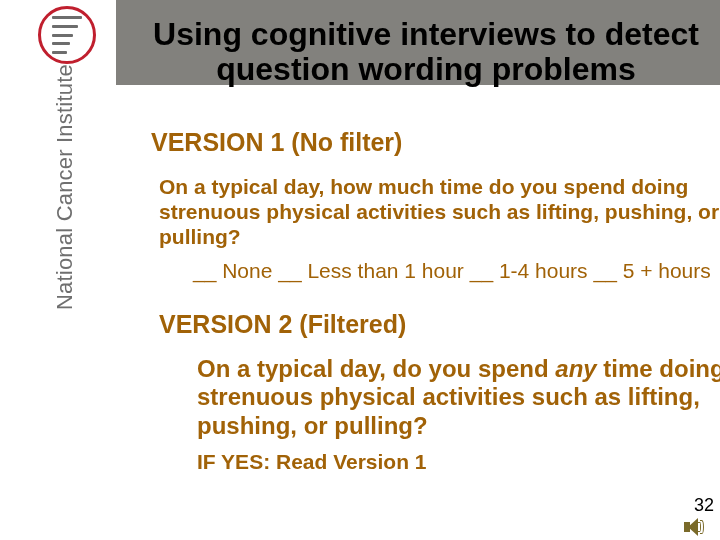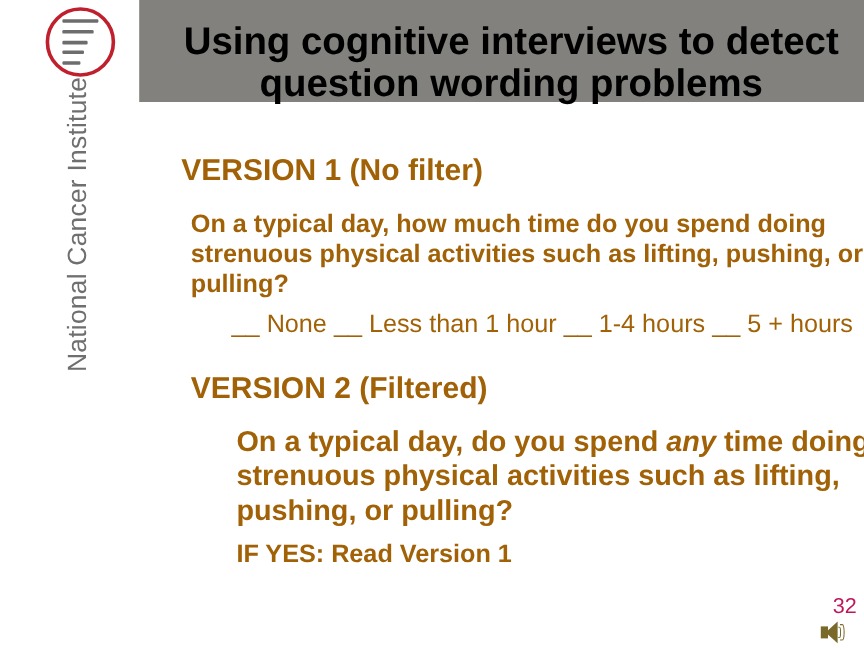--- a/index.html
+++ b/index.html
@@ -107,21 +107,21 @@
     font-size: 21px;
     font-weight: 700;
     margin-top: 10px;
     margin-left: 74px;
   }
 
   .pagenum {
     position: absolute;
     right: 6px; bottom: 24px;
     font-size: 18px;
-    color: #be185d;
+    color: #000000;
   }
 
   .speaker {
     position: absolute;
     right: 16px; bottom: 4px;
     width: 20px; height: 18px;
   }
   .speaker .box {
     position: absolute;
     left: 0; top: 4px;

